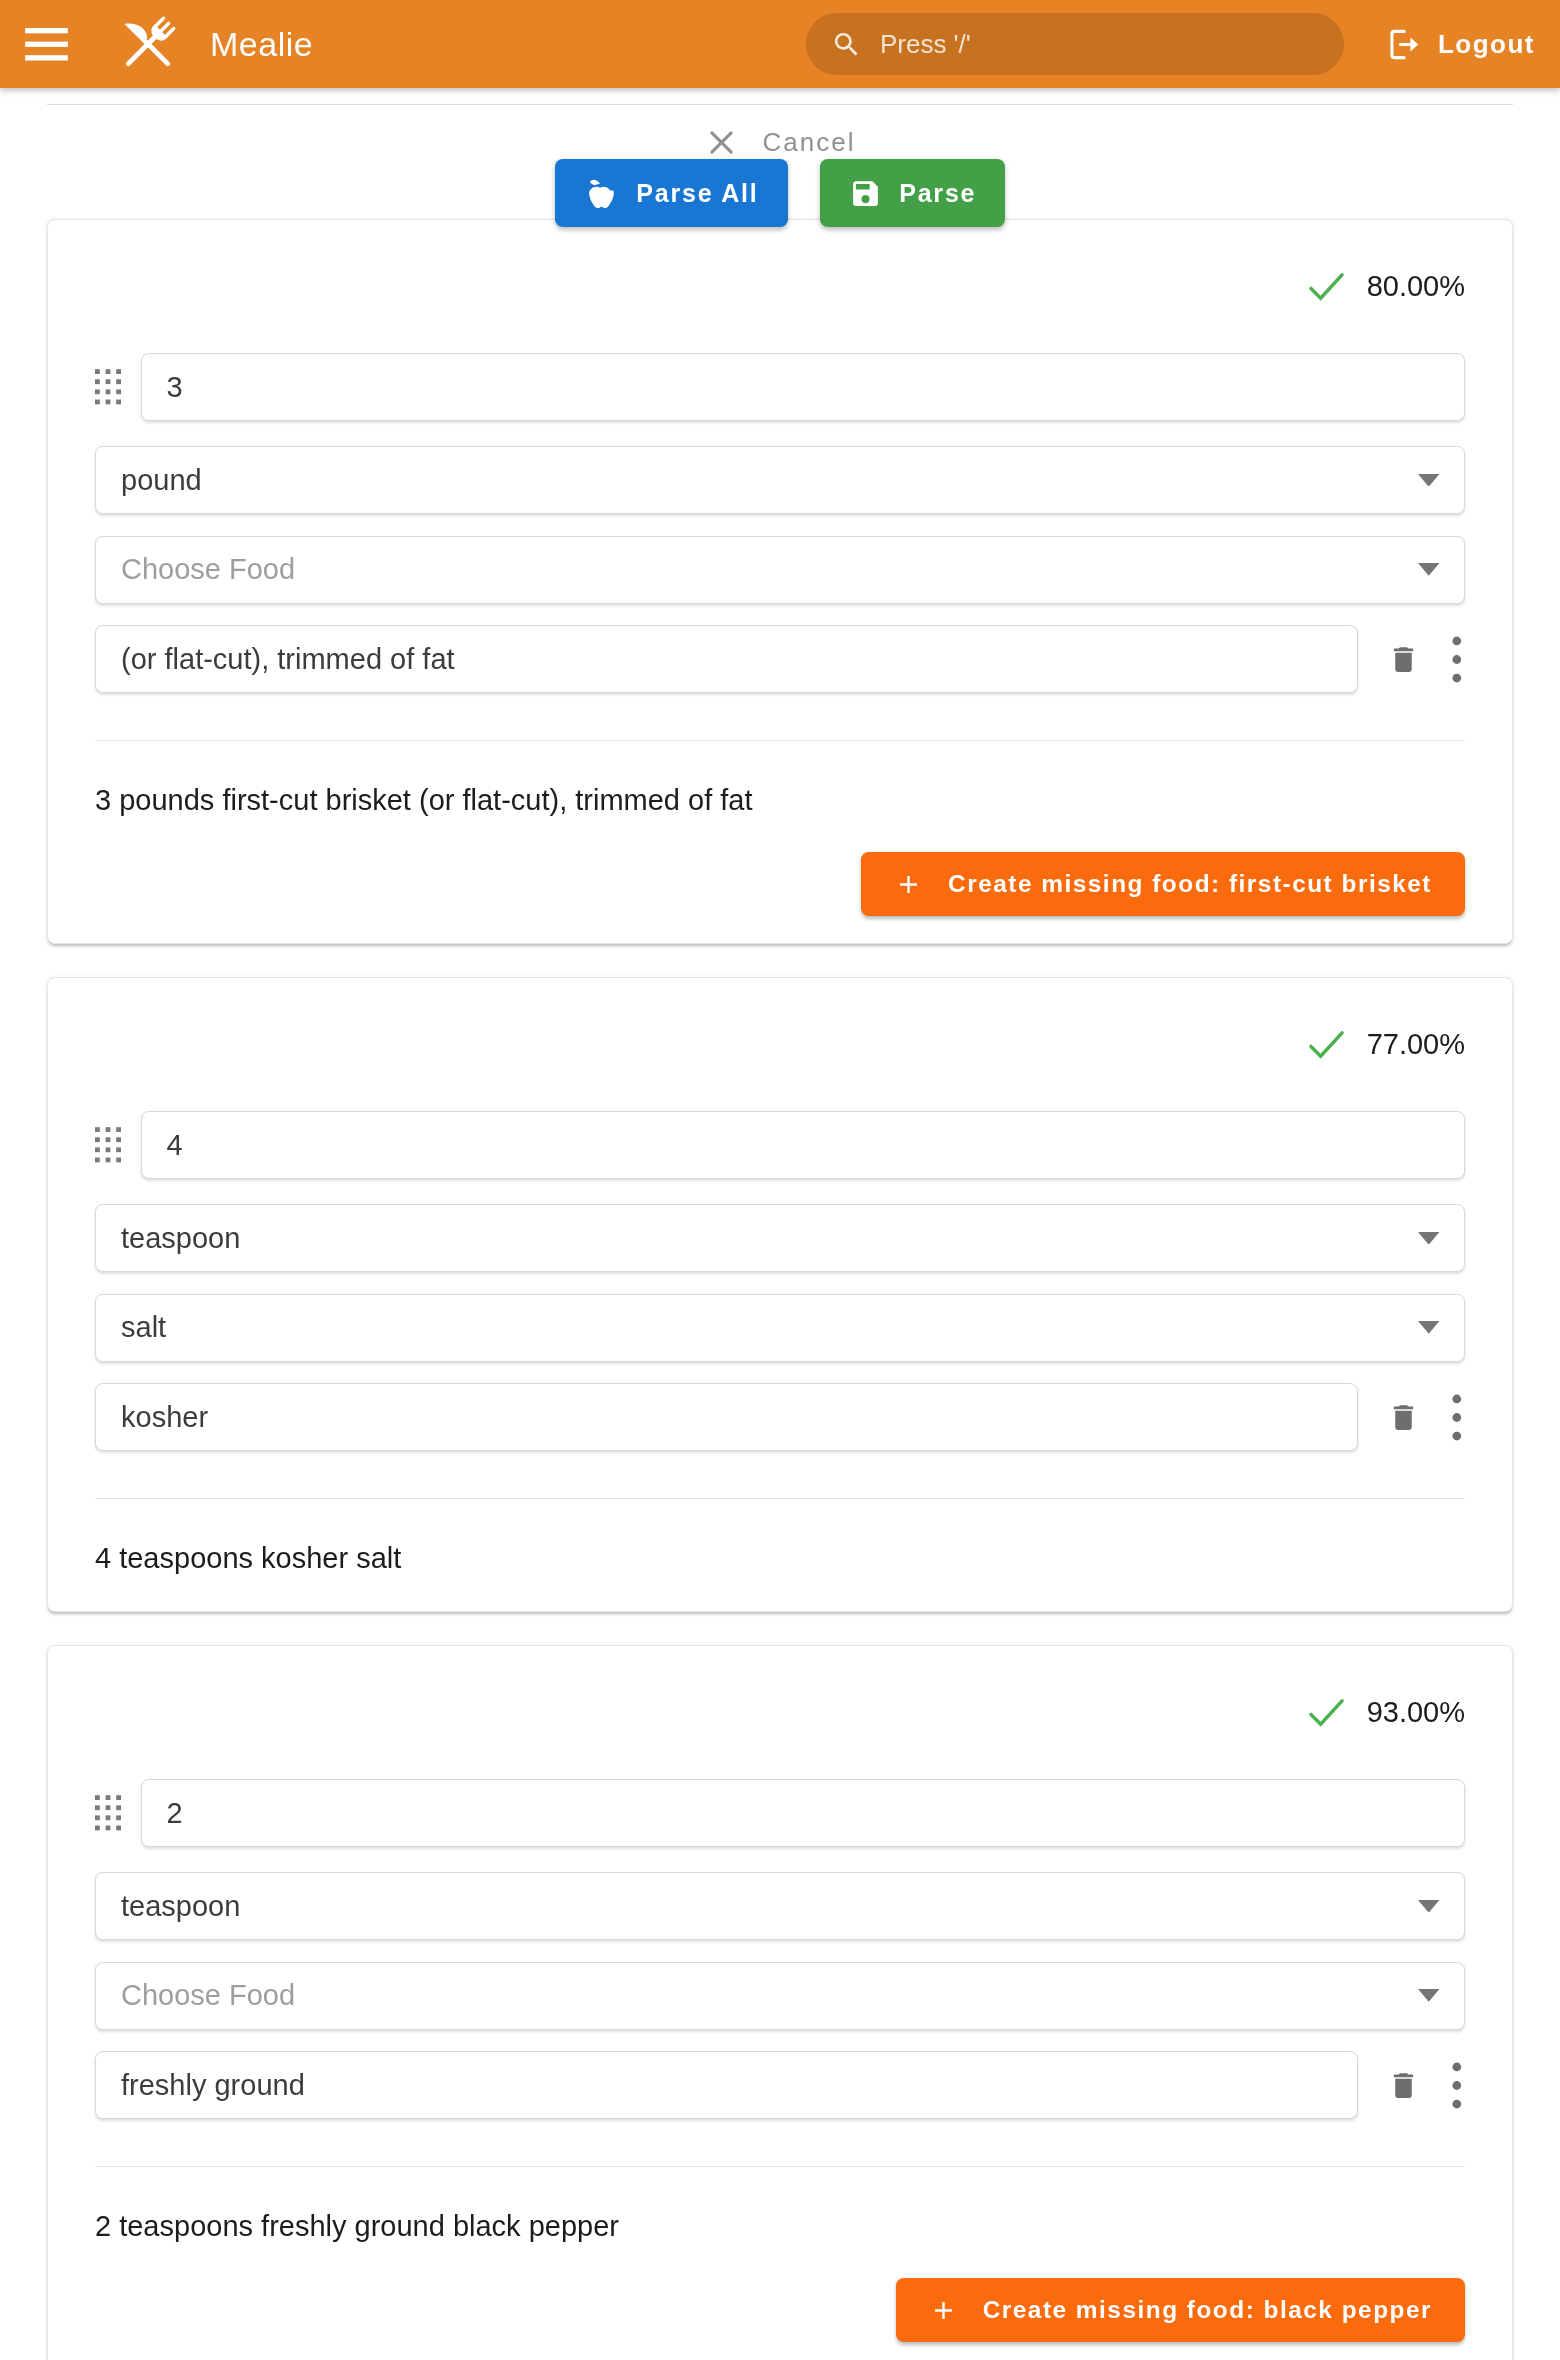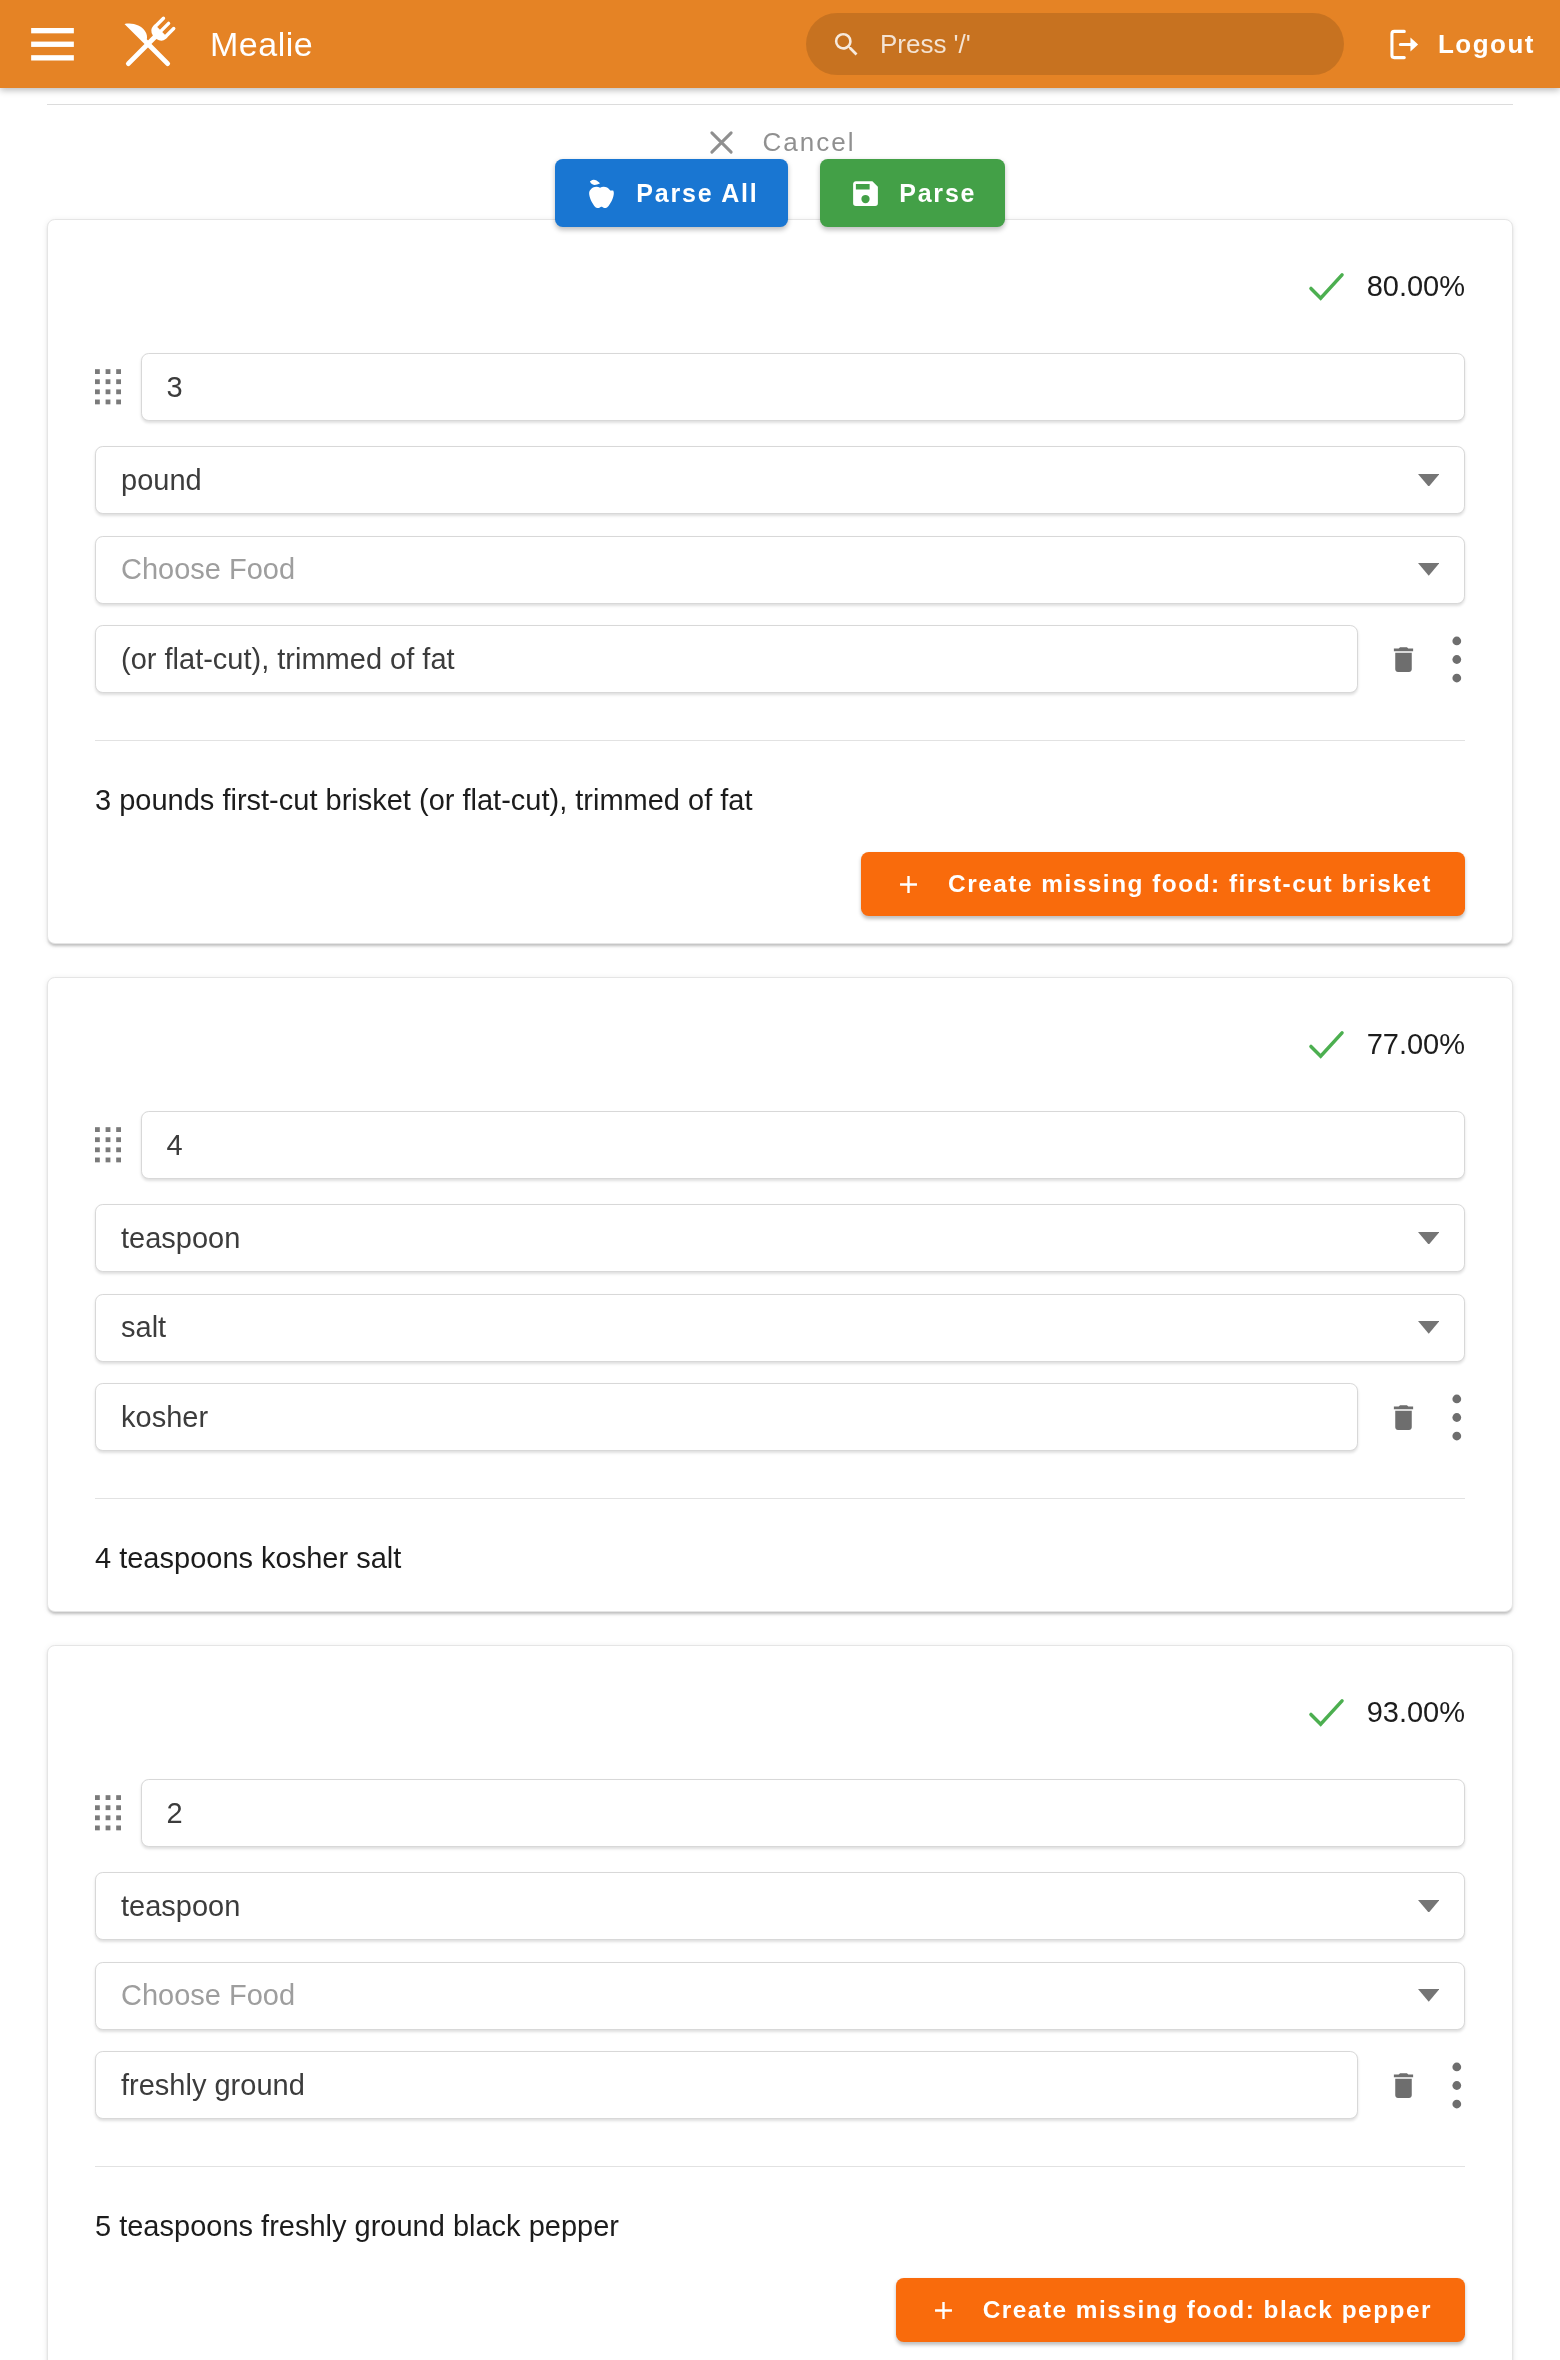--- a/index.html
+++ b/index.html
@@ -18,21 +18,21 @@
   }
   
   .app-bar{
     height:88px;
     background:var(--header-orange,#E58325);
     display:flex;align-items:center;
     padding:17px 25px;
     box-shadow:0 2.9px 6.8px rgba(0,0,0,0.28);
     position:relative;z-index:5;
   }
-  .icon-btn{background:transparent;border:none;cursor:pointer;display:inline-flex;align-items:center;justify-content:center;padding:0;}
+  .icon-btn{background:transparent;border:none;cursor:pointer;display:inline-flex;align-items:center;padding:0;}
   .hamburger{width:55px;height:55px;}
   .logo{margin-left:31px;display:flex;align-items:center;}
   .app-title{color:#FFFFFF;font-size:34px;font-weight:400;letter-spacing:0.5px;margin-left:25px;}
   .search-pill{
     margin-left:auto;margin-right:41px;
     width:538px;height:62px;border-radius:31px;
     background:rgba(0,0,0,0.13);
     display:flex;align-items:center;gap:17.6px;
     padding:0 25px;border:none;cursor:text;
   }
@@ -356,21 +356,21 @@
       <svg width="15.6" height="51" viewBox="0 0 16 52">
         <g fill="#6E6E6E">
             <circle cx="8" cy="7" r="4.5"></circle>
             <circle cx="8" cy="26" r="4.5"></circle>
             <circle cx="8" cy="45" r="4.5"></circle>
           </g>
       </svg>
     </button>
   </div>
   <hr class="card-divider">
-  <p class="original-text">5 teaspoons freshly ground black pepper</p>
+  <p class="original-text">2 teaspoons freshly ground black pepper</p>
   <div class="missing-row">
     <button class="btn btn-missing">
       <svg width="29" height="29" viewBox="0 0 24 24">
         <path fill="#FFFFFF" d="M19,13H13V19H11V13H5V11H11V5H13V11H19V13Z"></path>
       </svg>
       <span>Create missing food: black pepper</span>
     </button>
   </div>
 </section>
 

